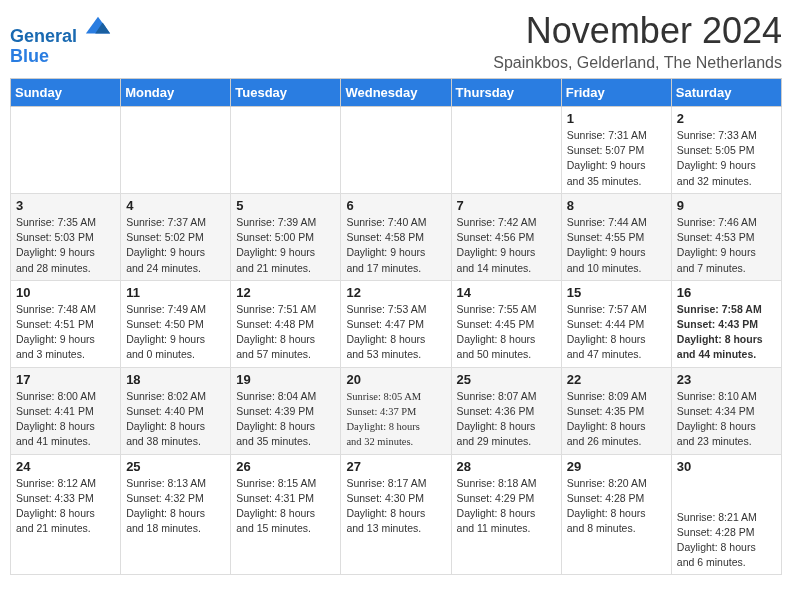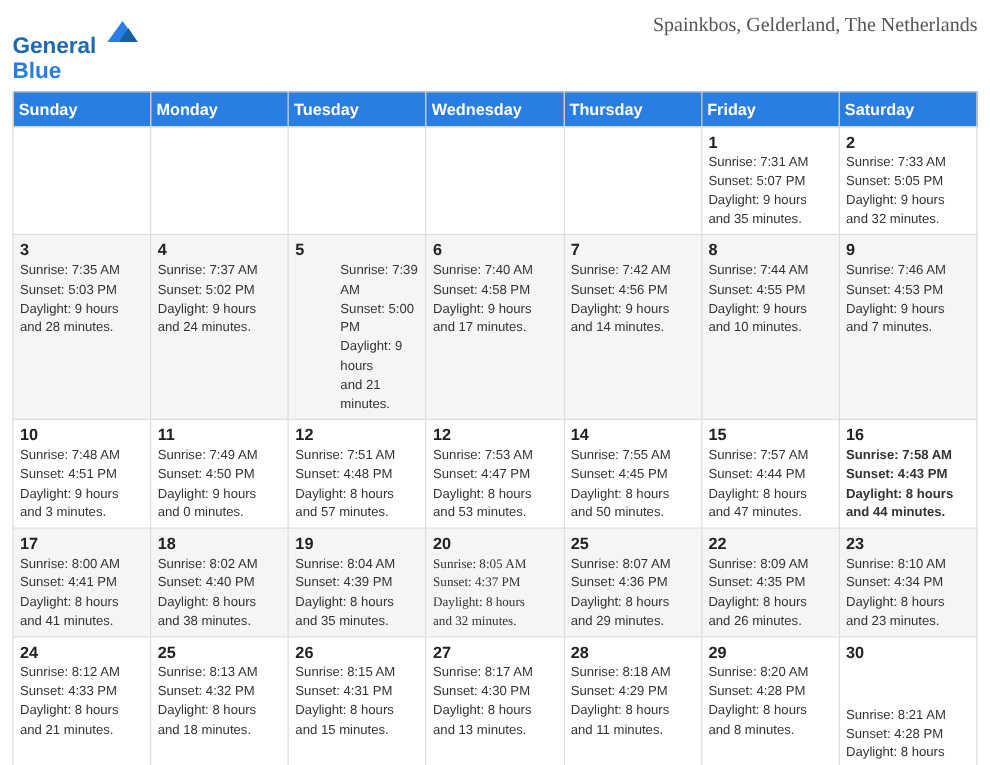--- a/index.html
+++ b/index.html
@@ -40,21 +40,20 @@
     }
     .month-title {
       font-size: 36px;
       font-weight: normal;
       color: #333;
     }
     .subtitle {
       font-size: 16px;
       color: #555;
       margin-top: 2px;
-      font-family: Liberation Serif, serif;
     }
     .calendar {
       width: 100%;
       border-collapse: collapse;
       font-size: 11px;
     }
     .calendar thead tr th {
       background: #2a7de1;
       color: #fff;
       padding: 6px 4px;
@@ -102,20 +101,21 @@
           <polygon points="15,2 28,20 2,20" fill="#2a7de1"></polygon>
           <polygon points="20,8 28,20 12,20" fill="#1a5fa0"></polygon>
         </svg>
       </div>
       <div class="logo-text">
         <span style="color:#2a7de1;">Blue</span>
       </div>
     </div>
   </div>
   <div class="title-block">
+    <div class="month-title">November 2024</div>
     <div class="subtitle">Spainkbos, Gelderland, The Netherlands</div>
   </div>
 </div>
 
 <table class="calendar">
   <thead>
     <tr>
     <th>Sunday</th>
         <th>Monday</th>
         <th>Tuesday</th>
@@ -157,21 +157,21 @@
         </td>
         <td>
           <span class="day-num">4</span>
           <div class="day-detail" style="white-space: pre-line;">Sunrise: 7:37 AM
 Sunset: 5:02 PM
 Daylight: 9 hours
 and 24 minutes.</div>
         </td>
         <td>
           <span class="day-num">5</span>
-          <div class="day-detail" style="white-space: pre-line; margin-left: 36px;">Sunrise: 7:39 AM
+          <div class="day-detail" style="white-space: pre-line;">Sunrise: 7:39 AM
 Sunset: 5:00 PM
 Daylight: 9 hours
 and 21 minutes.</div>
         </td>
         <td>
           <span class="day-num">6</span>
           <div class="day-detail" style="white-space: pre-line;">Sunrise: 7:40 AM
 Sunset: 4:58 PM
 Daylight: 9 hours
 and 17 minutes.</div>

